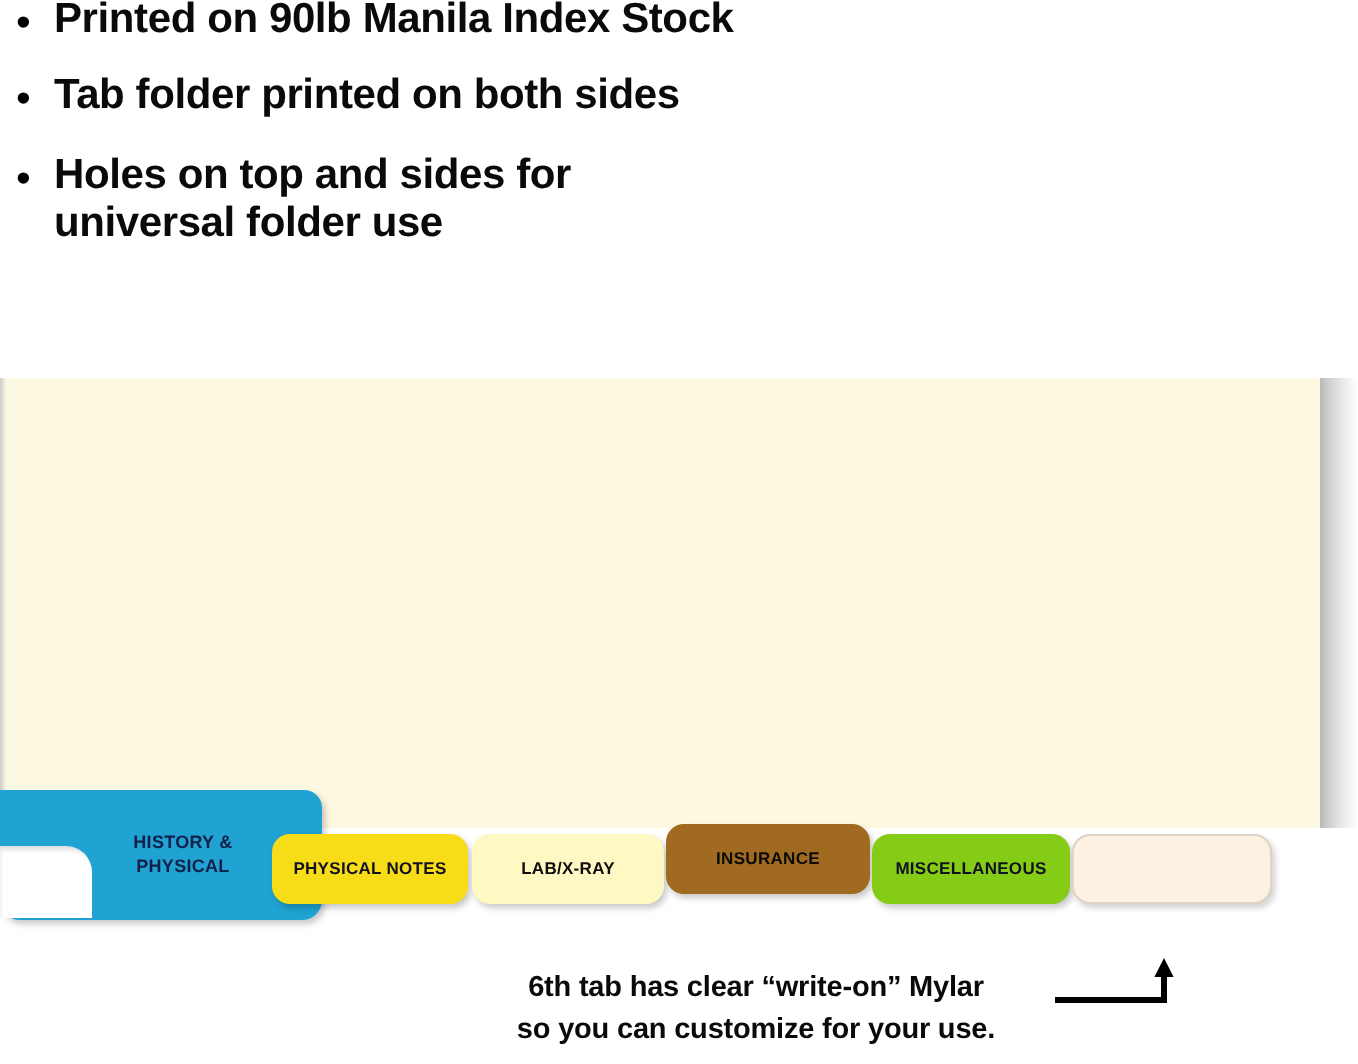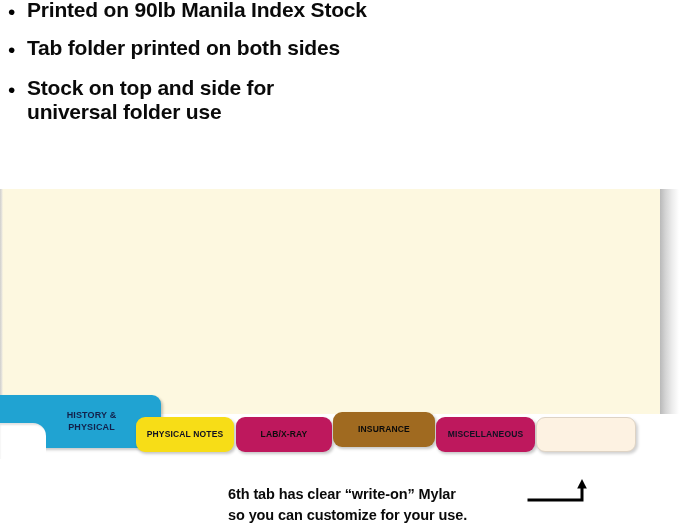--- a/index.html
+++ b/index.html
@@ -108,21 +108,21 @@
     white-space: pre-line;
     color: #111122;
     user-select: none;
   }
 
   
   #tab-0 {
     left: 0px;
     top: 3px;
     width: 161px;
-    height: 53px;
+    height: 65px;
     background: #20a3d2;
     border-radius: 0 9px 10px 10px;
     box-shadow: 1.5px 2px 3px rgba(0,0,0,0.22);
     padding-left: 22px;
   }
   #tab-0 .tab-label { color: #12204a; font-size: 9px; }
   
   #tab-0-notch {
     position: absolute;
     left: -2px;
@@ -134,31 +134,31 @@
     box-shadow: inset 2px 2px 2px rgba(0,0,0,0.12);
   }
 
   #tab-1 {
     left: 136px; top: 25px; width: 98px; height: 35px;
     background: #f7dd17; border-radius: 9px;
     box-shadow: 1.5px 2px 3px rgba(0,0,0,0.22);
   }
   #tab-2 {
     left: 236px; top: 25px; width: 96px; height: 35px;
-    background: #be185d; border-radius: 9px;
+    background: #fef9c3; border-radius: 9px;
     box-shadow: 1.5px 2px 3px rgba(0,0,0,0.22);
   }
   #tab-3 {
     left: 333px; top: 20px; width: 102px; height: 35px;
     background: #a06a20; border-radius: 9px;
     box-shadow: 1.5px 2px 3px rgba(0,0,0,0.22);
   }
   #tab-4 {
     left: 436px; top: 25px; width: 99px; height: 35px;
-    background: #be185d; border-radius: 9px;
+    background: #84cc16; border-radius: 9px;
     box-shadow: 1.5px 2px 3px rgba(0,0,0,0.22);
   }
   #tab-5 {
     left: 536px; top: 25px; width: 100px; height: 35px;
     background: #fdf2e2;
     border: 1px solid #ded3c4;
     border-radius: 9px;
     box-shadow: 1.5px 2px 3px rgba(0,0,0,0.18);
   }
   #tab-2 .tab-label, #tab-3 .tab-label { color: #0d0d0d; }
@@ -169,20 +169,21 @@
     position: absolute;
     left: 228px;
     top: 484px;
     width: 300px;
     font-size: 14.5px;
     font-weight: 700;
     line-height: 1.42;
     color: #0a0a0a;
     white-space: pre-line;
     letter-spacing: -0.1px;
+    text-align: center;
   }
   #pointer-arrow {
     position: absolute;
     left: 527px;
     top: 478px;
     width: 64px;
     height: 34px;
   }
 </style>
 </head>
@@ -192,21 +193,21 @@
   <li class="feature-item" id="feature-item-0">
     <span class="bullet">•</span>
     <span class="feature-text">Printed on 90lb Manila Index Stock</span>
   </li>
   <li class="feature-item" id="feature-item-1">
     <span class="bullet">•</span>
     <span class="feature-text">Tab folder printed on both sides</span>
   </li>
   <li class="feature-item" id="feature-item-2">
     <span class="bullet">•</span>
-    <span class="feature-text">Stock on top and side for
+    <span class="feature-text">Holes on top and sides for
 universal folder use</span>
   </li>
 </ul>
 
 <div id="manila-page"></div>
 <div id="manila-page-left-edge"></div>
 <div id="manila-page-shadow"></div>
 
 <div id="tab-strip">
 

